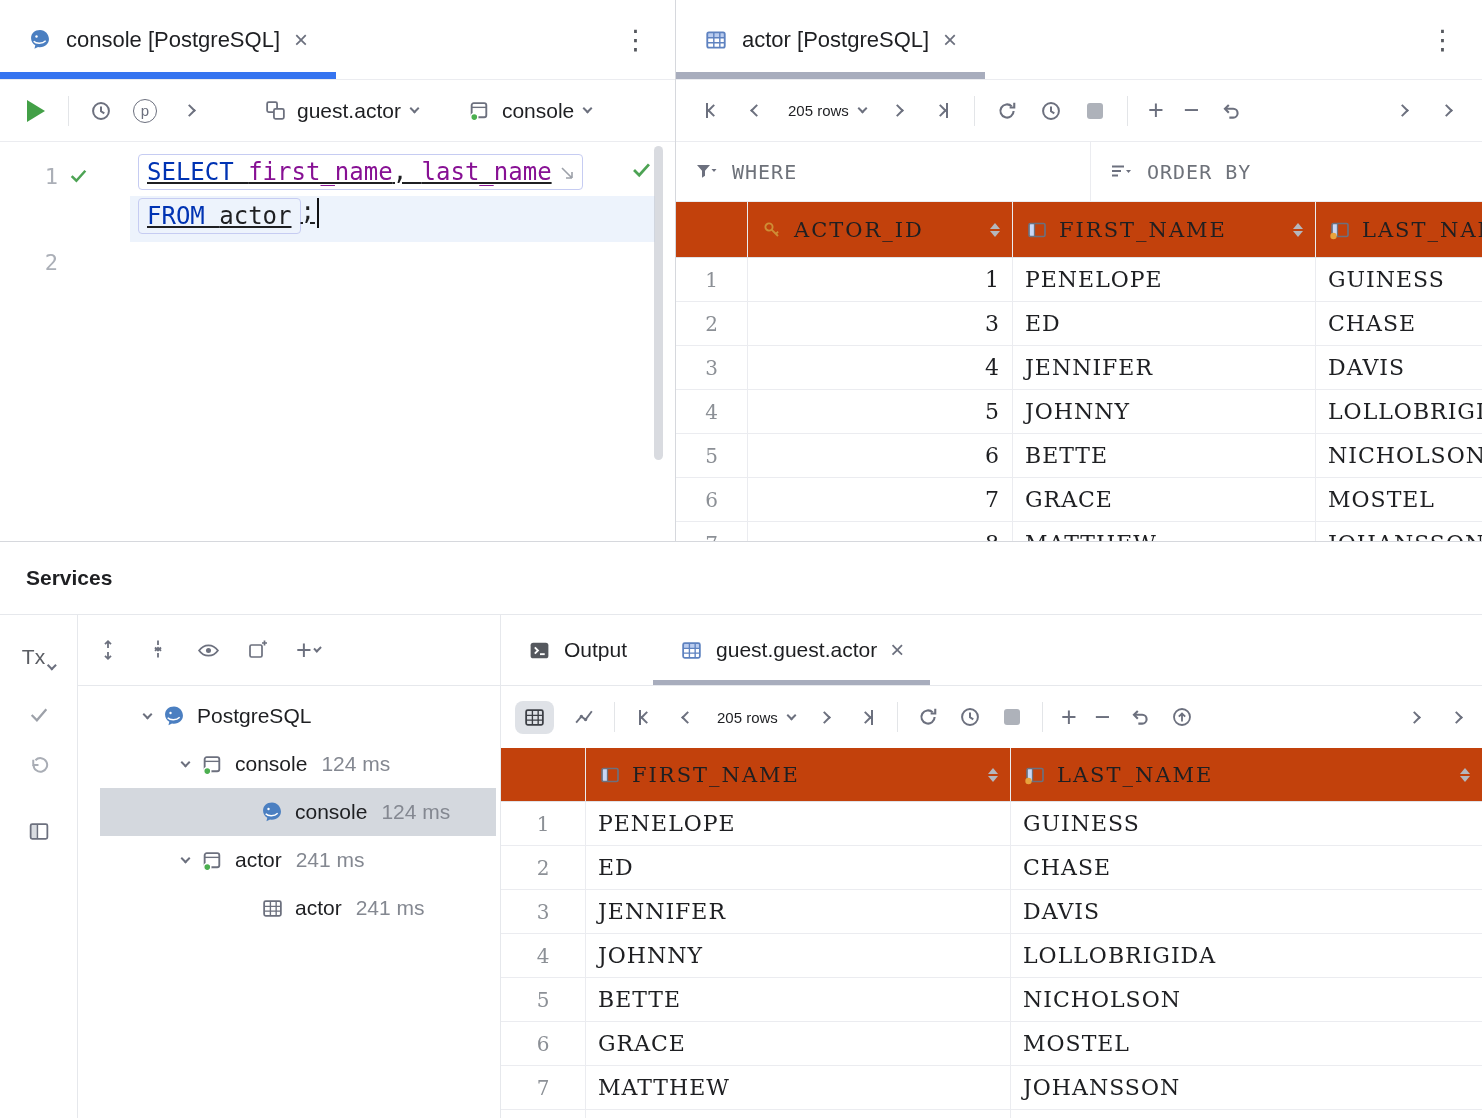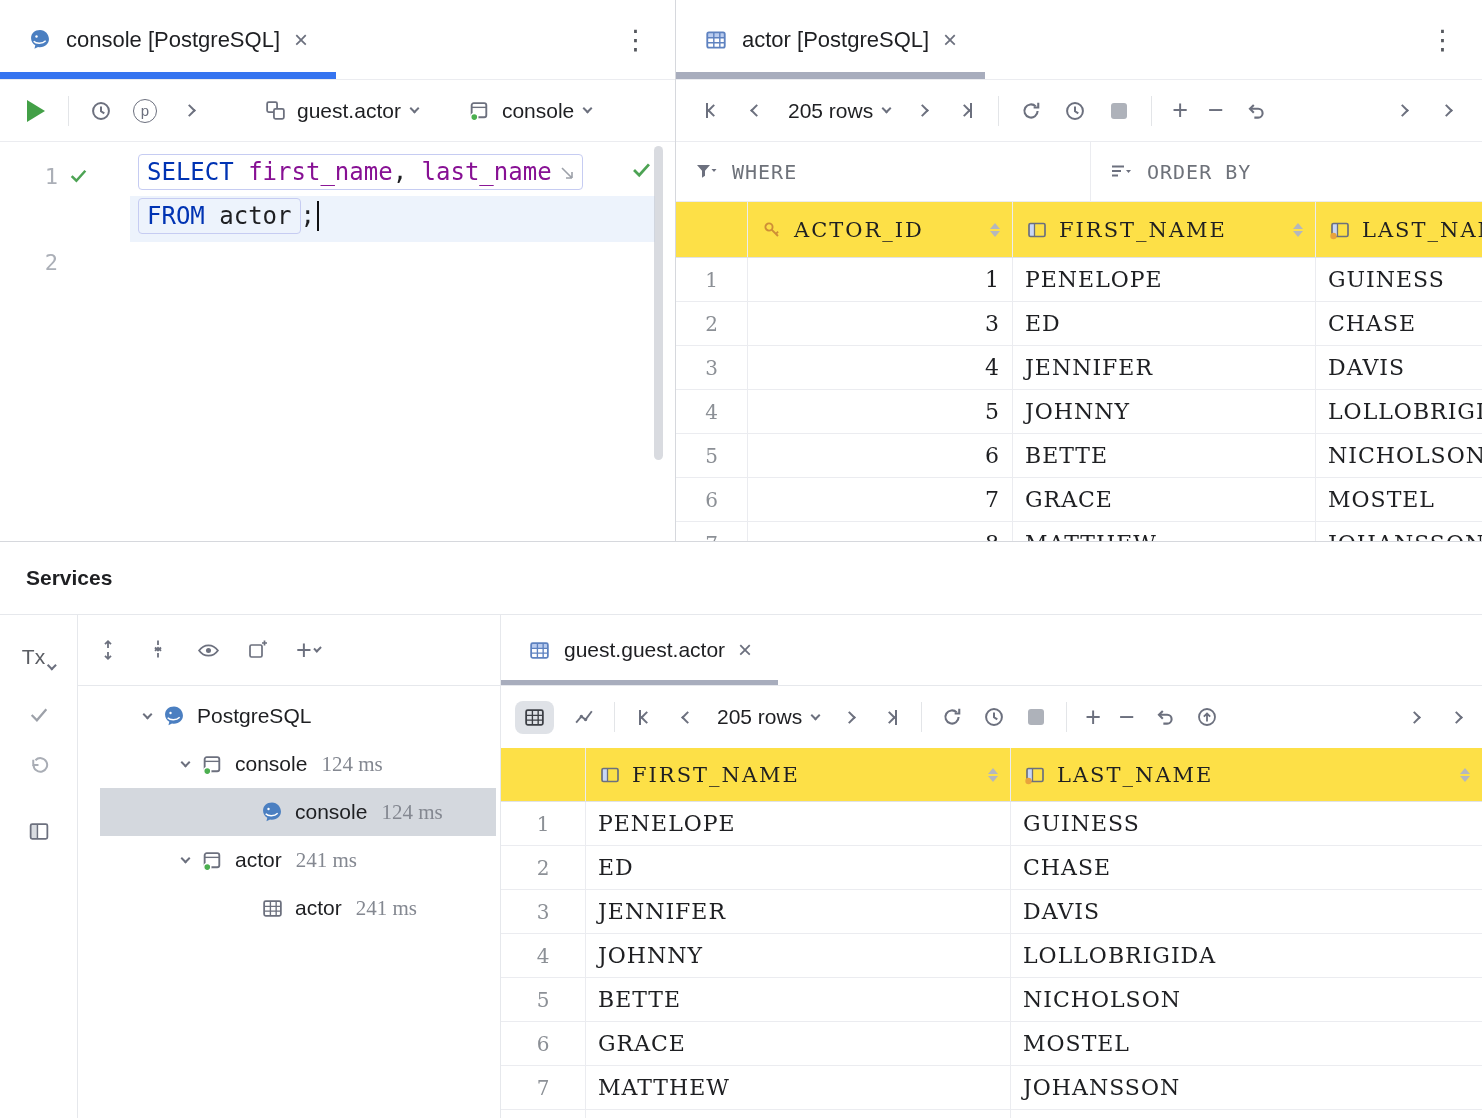--- a/index.html
+++ b/index.html
@@ -39,36 +39,36 @@
   .toolbar { height:62px; border-bottom:1px solid #EBECF0; display:flex; align-items:center; padding:0 24px; gap:20px; }
   .chip { display:flex; align-items:center; gap:10px; font-size:21px; cursor:pointer; }
 
   .play-tri { width:0; height:0; border-left:18px solid #43A047; border-top:11px solid transparent; border-bottom:11px solid transparent; cursor:pointer; }
   .prof { width:24px; height:24px; border:1.8px solid #6C707E; border-radius:50%; display:flex; align-items:center; justify-content:center; font-size:15px; color:#6C707E; cursor:pointer; }
 
   .editor { position:relative; height:399px; font-family:"DejaVu Sans Mono","Liberation Mono",monospace; font-size:24px; }
   .gutter-num { position:absolute; left:0; width:58px; text-align:right; color:#ABAFB7; font-size:22px; }
   .gut-check { position:absolute; left:68px; }
   .curline { position:absolute; left:130px; right:20px; top:54px; height:46px; background:#EDF3FC; }
-  .codeline { position:absolute; left:138px; white-space:pre; display:flex; align-items:center; }
+  .codeline { position:absolute; left:138px; white-space:pre; display:flex; align-items:flex-start;text-decoration:underline; }
   .stmt-box { border:1px solid #C6CCF2; border-radius:4px; padding:3px 8px; white-space:pre; display:inline-flex; align-items:center; }
   .kw { color:#0033B3; }
   .ident { color:#871094; }
   .caret { display:inline-block; width:2.5px; height:30px; background:#101114; margin-left:2px; vertical-align:middle; }
   .editor-scroll { position:absolute; right:12px; top:4px; width:9px; height:314px; background:#B9BDC7; opacity:.55; border-radius:5px; cursor:pointer; }
   .run-check { position:absolute; right:22px; top:16px; }
 
   .filterbar { height:60px; border-bottom:1px solid #EBECF0; display:flex; align-items:stretch; }
   .filterhalf { display:flex; align-items:center; gap:14px; padding:0 18px; font-family:"DejaVu Sans Mono","Liberation Mono",monospace; font-size:20px; color:#6E727A; letter-spacing:1px; cursor:text; }
   .fh-left { width:414px; }
   .fh-right { flex:1; border-left:1px solid #EBECF0; }
 
   
   .serif { font-family:"DejaVu Serif","Liberation Serif",serif; }
-  .dg-head { display:flex; background:#fde047; border-bottom:1px solid #E0E2E7;text-align:right; }
+  .dg-head { display:flex; background:#c2410c; border-bottom:1px solid #E0E2E7;text-align:right; }
   .dg-hcell { display:flex; align-items:center; gap:10px; padding:0 12px; font-size:21px; letter-spacing:2px; overflow:hidden; white-space:nowrap; border-right:1px solid #EBECF0; cursor:pointer; }
   .dg-rows { overflow:hidden; flex:1; }
   .dg-row { display:flex; }
   .dg-ncell { display:flex; align-items:center; justify-content:center; color:#8C9096; font-size:20px; border-right:1px solid #EBECF0; border-bottom:1px solid #EBECF0; cursor:pointer; }
   .dg-cell { display:flex; align-items:center; padding:0 12px; font-size:22px; letter-spacing:1px; white-space:nowrap; overflow:hidden; border-right:1px solid #EBECF0; border-bottom:1px solid #EBECF0; cursor:pointer; }
   .num { justify-content:flex-end; }
   .h54 { height:56px; } .r44 { height:44px; }
   
   .tc-n { width:72px; } .tc-id { width:265px; } .tc-first { width:303px; } .tc-last { flex:1; }
   
@@ -82,27 +82,27 @@
   .strip-ic { position:absolute; left:50%; transform:translateX(-50%); cursor:pointer; }
   .tx-label { font-size:21px; color:#5A5D63; display:flex; align-items:flex-end; gap:3px; }
   .svc-content { position:absolute; left:78px; right:0; top:0; bottom:0; }
   .svc-toolbar { position:relative; height:71px; border-bottom:1px solid #E6E8EC; display:flex; align-items:center; }
   .svc-tools { display:flex; align-items:center; gap:26px; padding-left:18px; width:422px; flex:0 0 422px; }
   .svc-tabs { display:flex; align-items:stretch; height:100%; border-left:1px solid #E6E8EC; flex:1; }
   .svc-tab { position:relative; display:flex; align-items:center; gap:13px; padding:0 26px; font-size:21px; cursor:pointer; }
   .svc-lower { position:absolute; top:71px; left:0; right:0; bottom:0; }
   .svc-tree { position:absolute; left:0; top:0; bottom:0; width:422px; padding-top:6px; }
   .t-row { display:flex; align-items:center; height:48px; font-size:21px; gap:11px; cursor:pointer; }
-  .t-time { color:#848891; margin-left:3px;font-family:Liberation Serif, serif; }
+  .t-time { color:#848891; margin-left:3px; }
   .t-sel { background:#D4D8DE; margin-left:22px; margin-right:4px; }
   .svc-results { position:absolute; left:422px; top:0; right:0; bottom:0; border-left:1px solid #E6E8EC; display:flex; flex-direction:column; }
   .res-toolbar { height:62px; display:flex; align-items:center; gap:18px; padding:0 14px; }
   .pill { background:#DFE2E7; border-radius:8px; padding:5px 8px; display:inline-flex; }
   .mla { margin-left:auto; }
-  .rowschip { display:flex; align-items:center; gap:10px; font-size:21px; cursor:pointer; }
+  .rowschip { display:flex; align-items:center; gap:10px; font-size:15px; cursor:pointer; }
 </style>
 </head>
 <body>
 
 <div class="app">
 
   <section class="editor-pane">
     <div class="tabbar">
       <div class="tab">
         <span class="ic">
@@ -422,20 +422,30 @@
             </span>
             <span class="ic" style="gap:3px">
               <span class="plusminus">+</span>
               <span class="cv cv-s cv-d"></span>
             </span>
           </div>
           <div class="svc-tabs">
             <div class="svc-tab">
               <span class="ic">
                 <svg viewBox="0 0 22 22" width="23" height="23">
+                    <rect x="2.5" y="3.5" width="17" height="15" rx="2.5" fill="#55585E"></rect>
+                    <path d="M6.5 8l3 3-3 3" fill="none" stroke="#fff" stroke-width="1.8"></path>
+                    <path d="M11.5 14.5H16" stroke="#fff" stroke-width="1.8"></path>
+                  </svg>
+              </span>
+              <span>Output</span>
+            </div>
+            <div class="svc-tab">
+              <span class="ic">
+                <svg viewBox="0 0 22 22" width="23" height="23">
                     <rect x="3" y="4" width="16" height="5" fill="#9DB6E8" opacity=".7"></rect>
                     <rect x="3" y="4" width="16" height="14" rx="1.5" fill="none" stroke="#5E82C0" stroke-width="1.7"></rect>
                     <path d="M3 9h16M3 13.5h16M9 4v14M14.5 4v14" stroke="#5E82C0" stroke-width="1.3"></path>
                   </svg>
               </span>
               <span>guest.guest.actor</span>
               <span class="closex">×</span>
               <span class="tabline gray" style="position:absolute;left:0;right:0;bottom:0;height:5px"></span>
             </div>
           </div>

